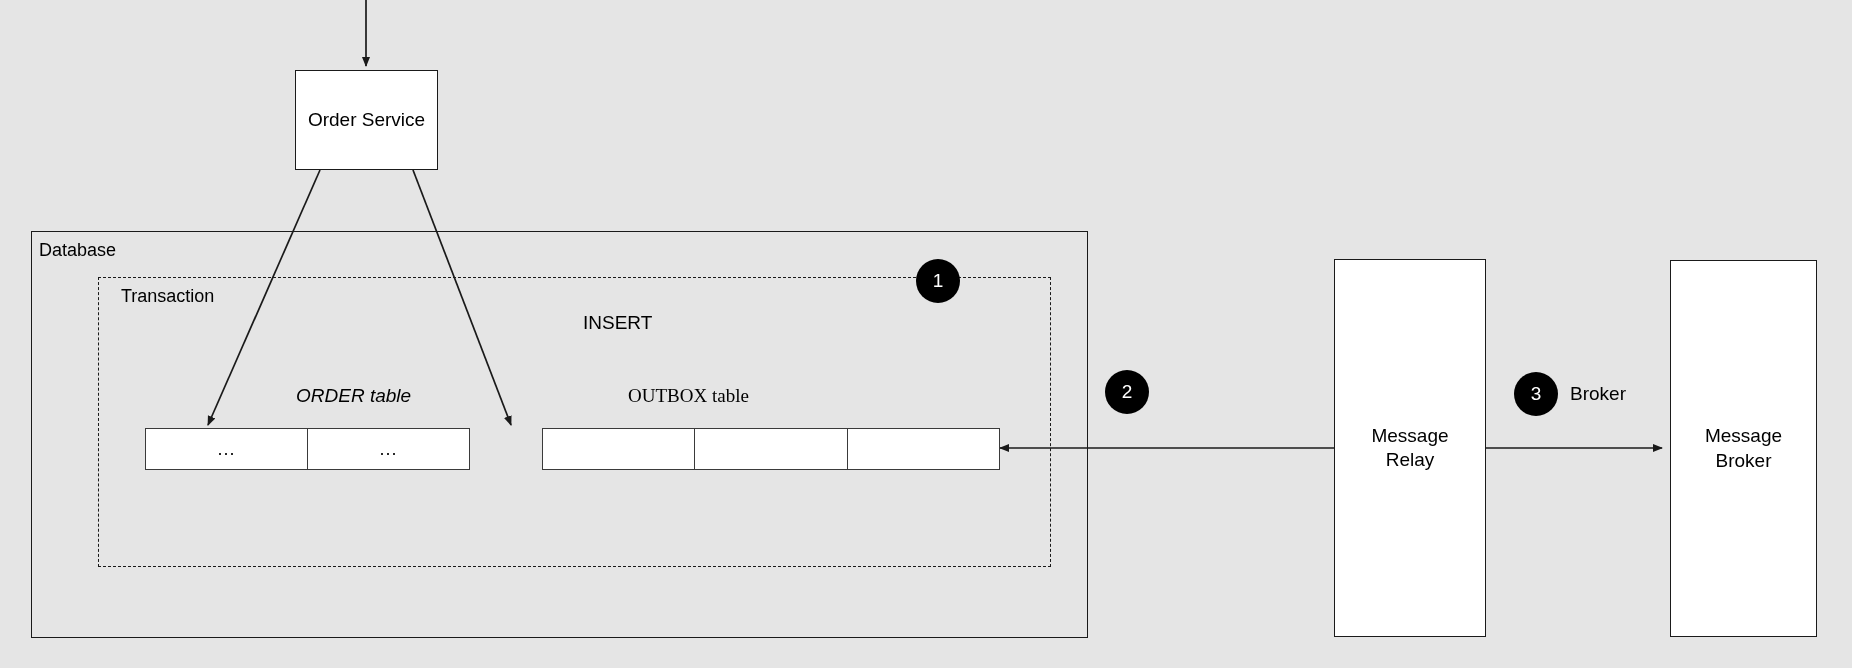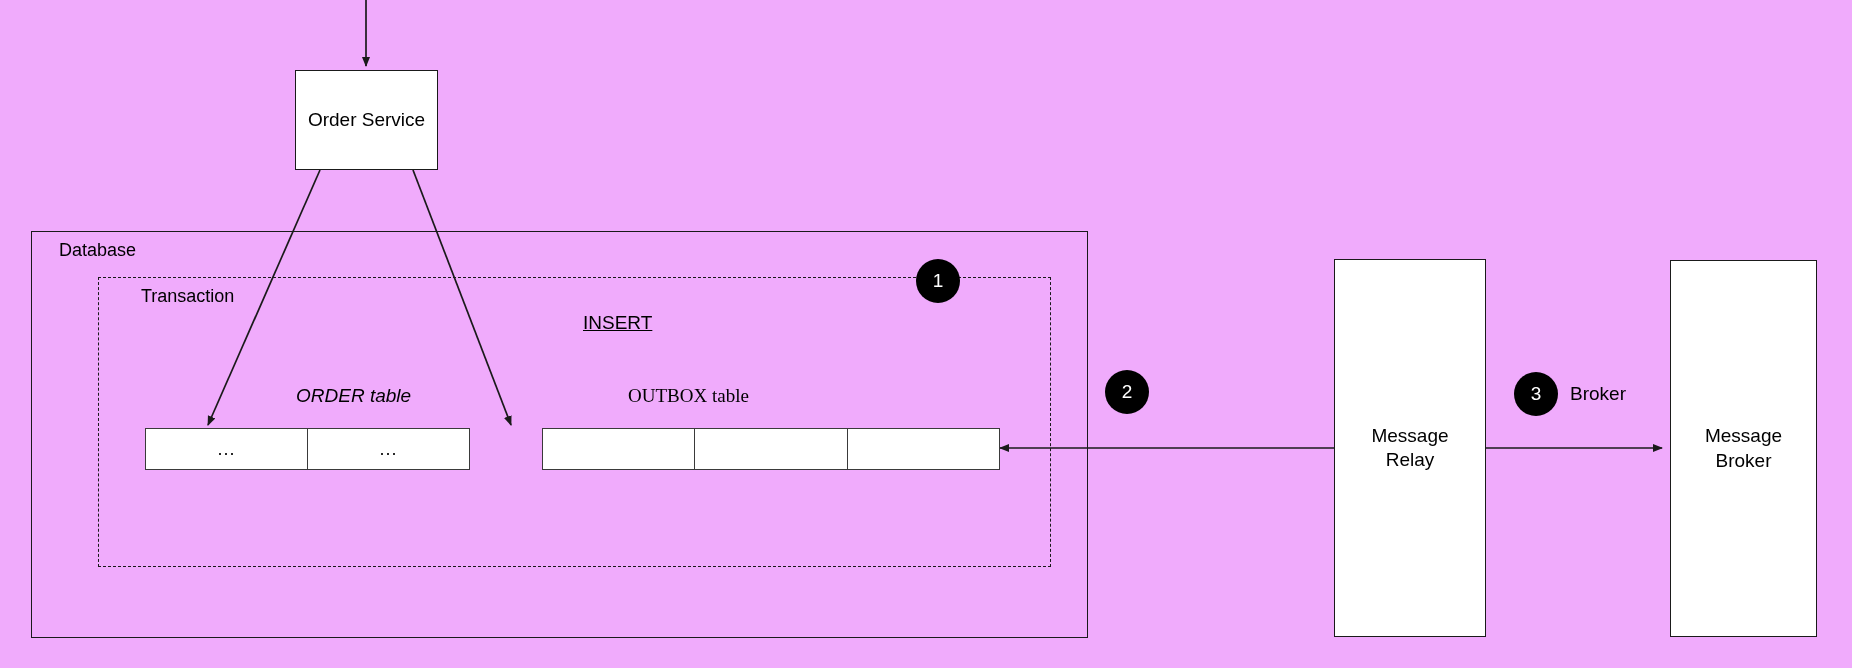--- a/index.html
+++ b/index.html
@@ -8,21 +8,21 @@
     background: #ffffff;
   }
   body {
     font-family: "Liberation Sans", sans-serif;
     color: #000000;
   }
   #canvas {
     position: relative;
     width: 1852px;
     height: 668px;
-    background: #f0abfc;
+    background: #e5e5e5;
     overflow: hidden;
   }
   .node {
     position: absolute;
     box-sizing: border-box;
     border: 1.6px solid #1a1a1a;
     background: #ffffff;
     display: flex;
     align-items: center;
     justify-content: center;
@@ -42,21 +42,20 @@
     box-sizing: border-box;
     border: 1.7px dashed #1a1a1a;
     background: transparent;
   }
   .corner-label {
     position: absolute;
     font-size: 18px;
     color: #000000;
     white-space: nowrap;
     background: transparent;
-    margin-left: 20px;
   }
   .edge-label {
     position: absolute;
     font-size: 19px;
     color: #000000;
     white-space: nowrap;
     line-height: 1.25;
   }
   .edge-label.multi {
     white-space: normal;
@@ -141,21 +140,21 @@
   <div class="container-box" style="left:31px; top:231px; width:1057px; height:407px;"></div>
   <div class="corner-label" style="left:39px; top:240px;">Database</div>
 
   <div class="dashed-box" style="left:98px; top:277px; width:953px; height:290px;"></div>
   <div class="corner-label" style="left:121px; top:286px;">Transaction</div>
 
   <div class="badge" style="left:916px; top:259px;">
     <span>1</span>
   </div>
 
-  <div class="edge-label" style="left:583px; top:311px;text-decoration:underline;">INSERT</div>
+  <div class="edge-label" style="left:583px; top:311px;">INSERT</div>
 
   <div class="tbl-label" style="left:296px; top:385px;font-style:italic;">ORDER table</div>
   <div class="tbl" style="left:145px; top:428px; width:325px; height:42px;">
     <div class="cell">...</div>
     <div class="cell">...</div>
   </div>
 
   <div class="tbl-label" style="left:628px; top:385px;font-family:Liberation Serif, serif;">OUTBOX table</div>
   <div class="tbl" style="left:542px; top:428px; width:458px; height:42px;">
     <div class="cell"></div>

